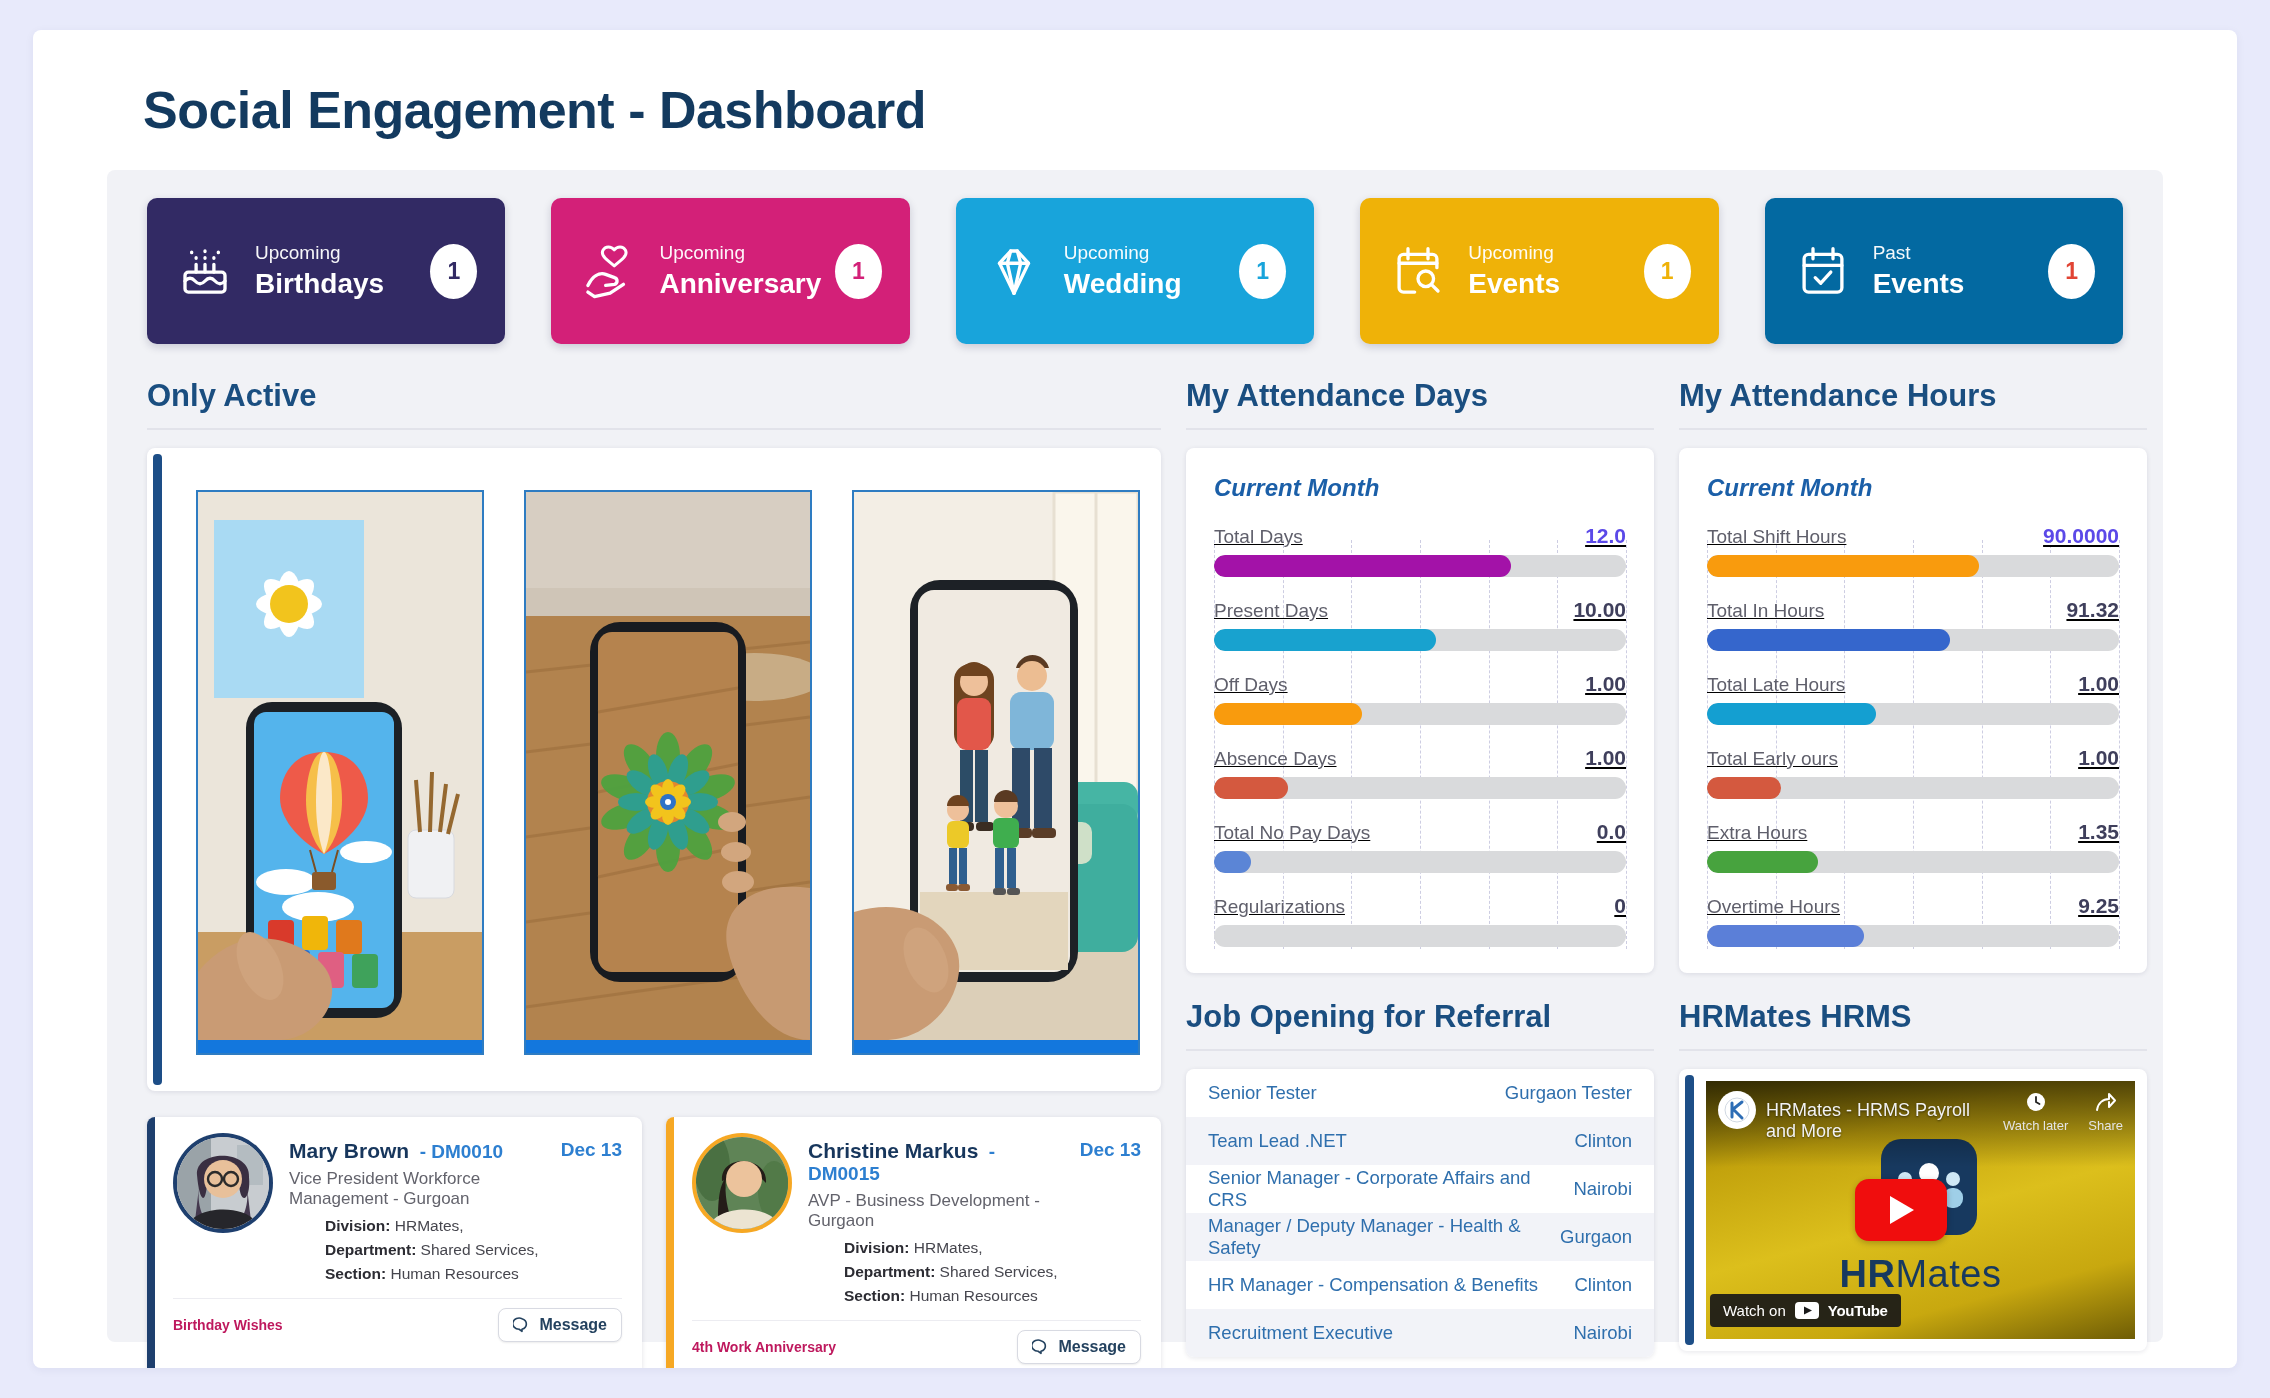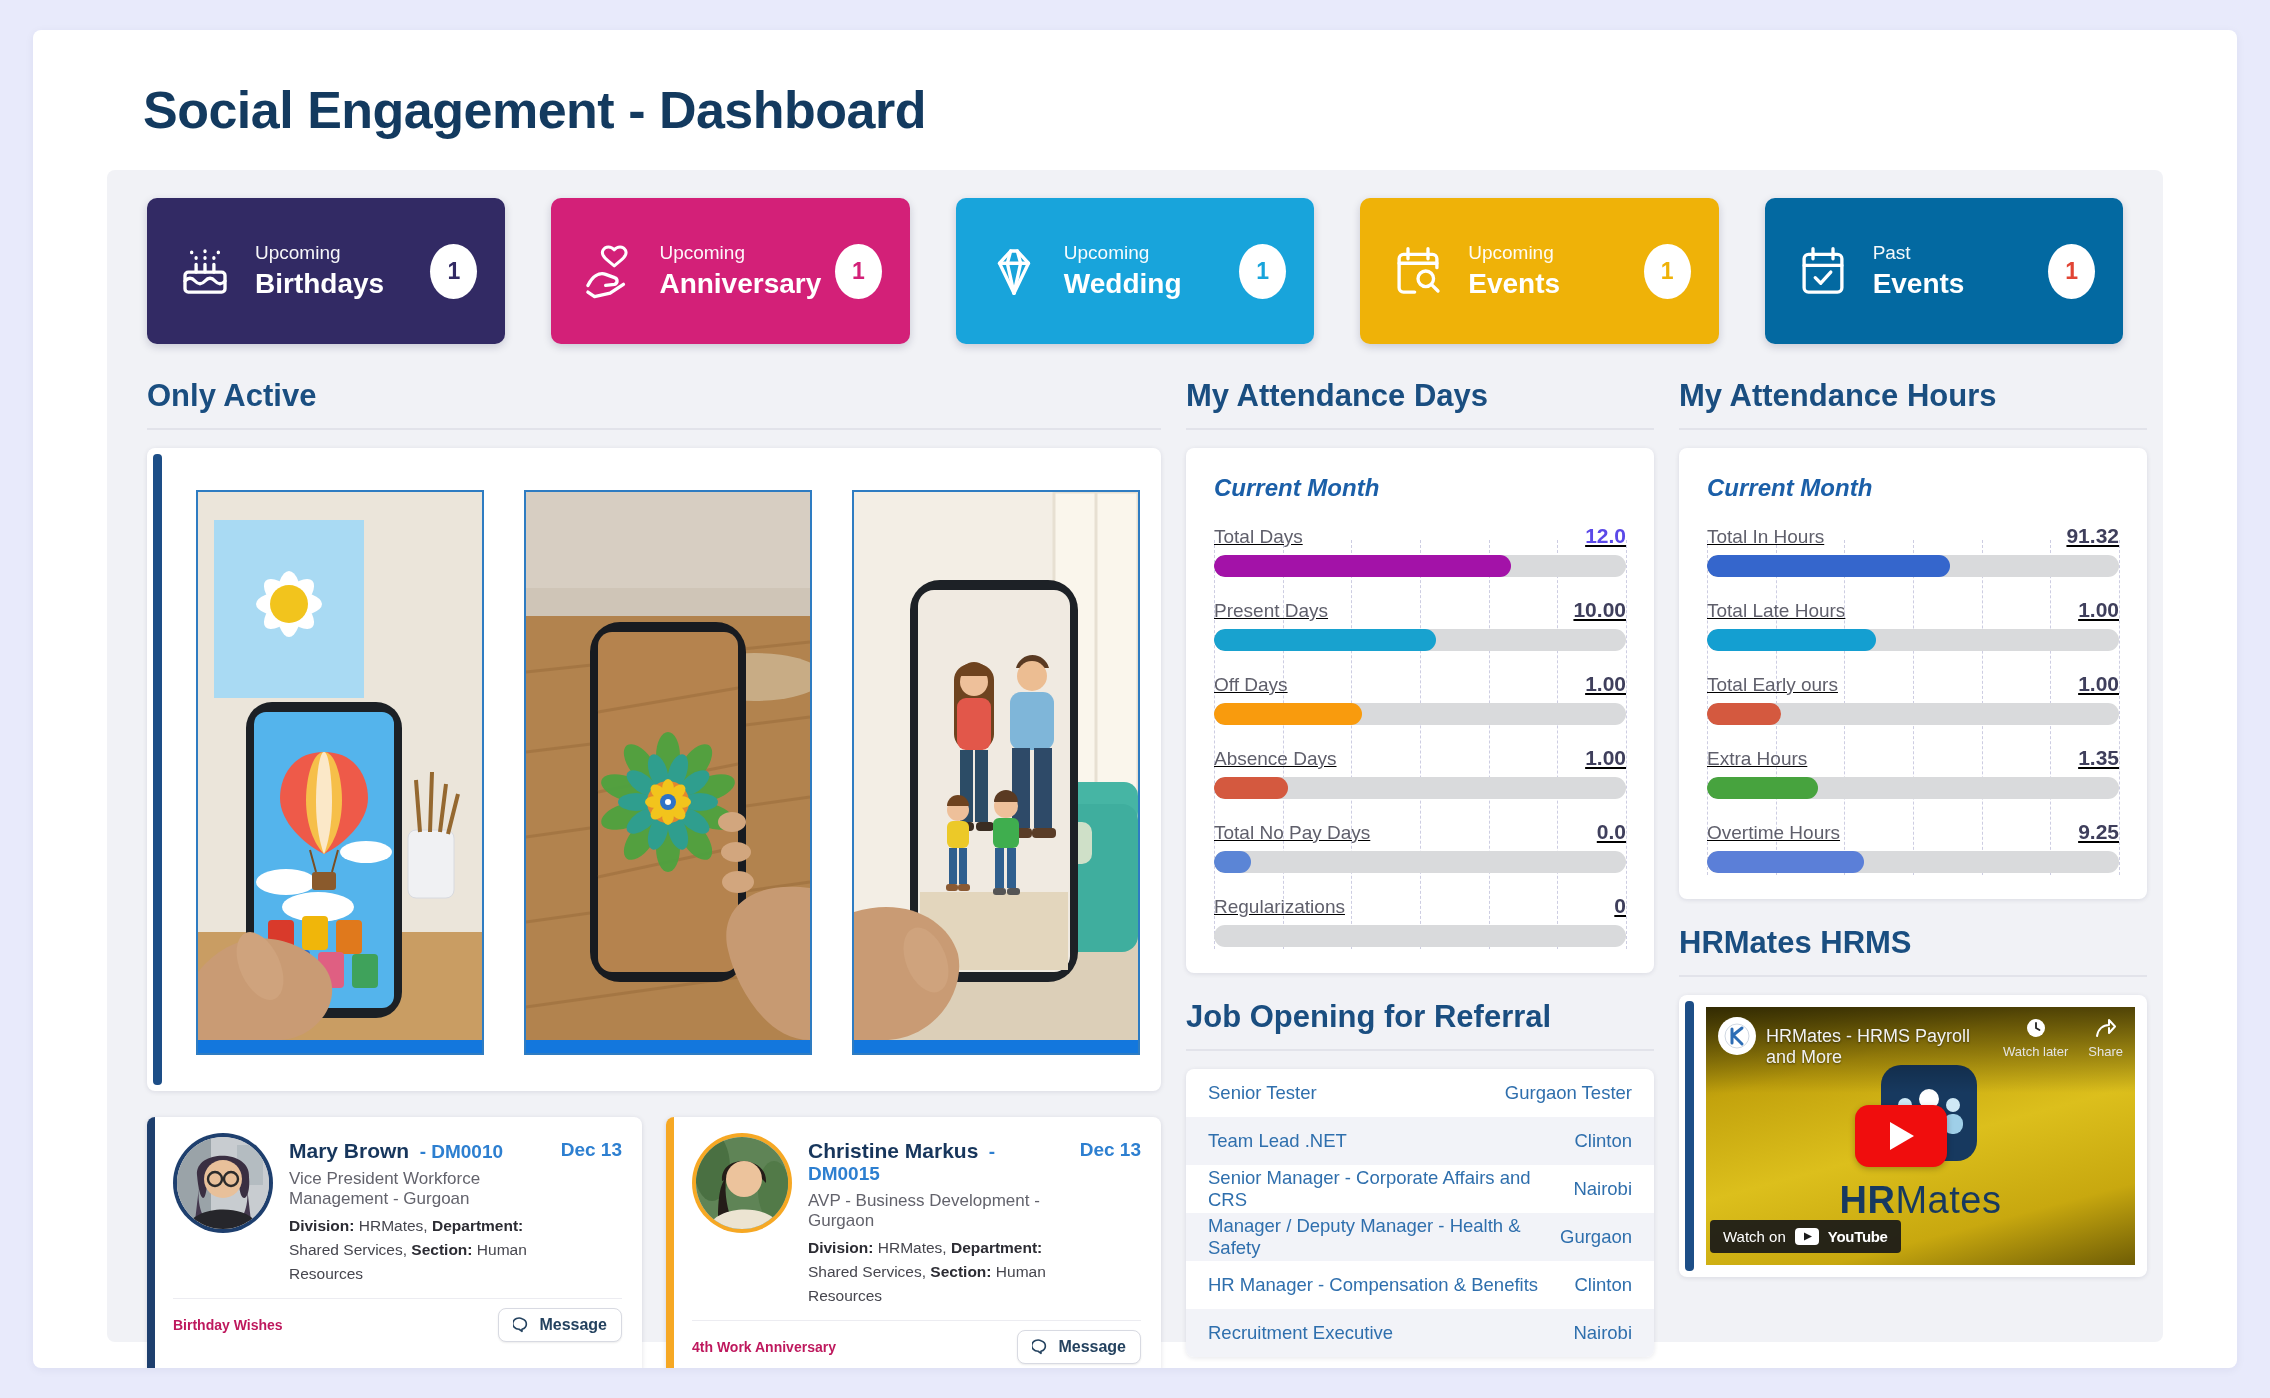--- a/index.html
+++ b/index.html
@@ -39,21 +39,21 @@
   .emp-accent { width:8px; flex:0 0 auto; }
   .emp-body { flex:1; padding:16px 20px 12px 18px; display:flex; flex-direction:column; }
   .emp-top { display:flex; gap:16px; }
   .avatar-ring { width:100px; height:100px; border-radius:50%; padding:4px; flex:0 0 auto; }
   .avatar { width:92px; height:92px; border-radius:50%; overflow:hidden; background:#ddd; }
   .emp-info { flex:1; padding-top:6px; }
   .emp-name { font-size:21px; font-weight:700; color:#17365c; }
   .emp-code { font-size:19px; font-weight:600; color:#2d7fd0; margin-left:6px; }
   .emp-title { font-size:17px; color:#63636c; margin:6px 0 5px; }
   .emp-meta { font-size:15.5px; color:#46464e; line-height:1.55; max-width:330px; }
-  .emp-meta b { color:#2c2c33; }
+  .emp-meta b { color:#2c2c33;margin-left:36px; }
   .emp-date { font-size:19px; font-weight:600; color:#2d7fd0; margin-left:auto; padding-top:6px; }
   .emp-foot { border-top:1px solid #ececf1; margin-top:12px; padding-top:9px; display:flex; align-items:center; justify-content:space-between; }
   .emp-foot-label { font-size:14px; font-weight:700; color:#be185d; }
   .msg-btn { display:flex; align-items:center; gap:8px; padding:7px 14px; background:#fff; border:1px solid #d8dae2; border-radius:8px; font-size:16px; font-weight:600; color:#24425f; box-shadow:0 1px 2px rgba(0,0,0,.08); cursor:pointer; font-family:inherit; }
 
   
   .att-card { padding:26px 28px 26px; position:relative; margin-bottom:26px; }
   .cm-title { font-size:24px; font-weight:700; color:#1b5fa8; margin-bottom:22px;font-style:italic; }
   .gl { position:absolute; left:28px; right:28px; top:92px; bottom:24px; }
   .gl i { position:absolute; top:0; bottom:0; width:0; border-left:1px dashed #cdcde2; }
@@ -547,20 +547,29 @@
               <i style="left:0"></i>
                 <i style="left:16.66%"></i>
                 <i style="left:33.33%"></i>
                 <i style="left:50%"></i>
                 <i style="left:66.66%"></i>
                 <i style="left:83.33%"></i>
                 <i style="left:100%"></i>
             </div>
             <div class="bar-row">
               <div class="bar-head">
+                  <span class="bar-label">Total Shift Hours</span>
+                  <span class="bar-value" style="color: rgb(91, 73, 232);">90.0000</span>
+                </div>
+              <div class="bar-track">
+                  <div class="bar-fill" style="width: 66%; background: rgb(249, 155, 13);"></div>
+                </div>
+            </div>
+            <div class="bar-row">
+              <div class="bar-head">
                   <span class="bar-label">Total In Hours</span>
                   <span class="bar-value">91.32</span>
                 </div>
               <div class="bar-track">
                   <div class="bar-fill" style="width: 59%; background: rgb(53, 102, 204);"></div>
                 </div>
             </div>
             <div class="bar-row">
               <div class="bar-head">
                   <span class="bar-label">Total Late Hours</span>

